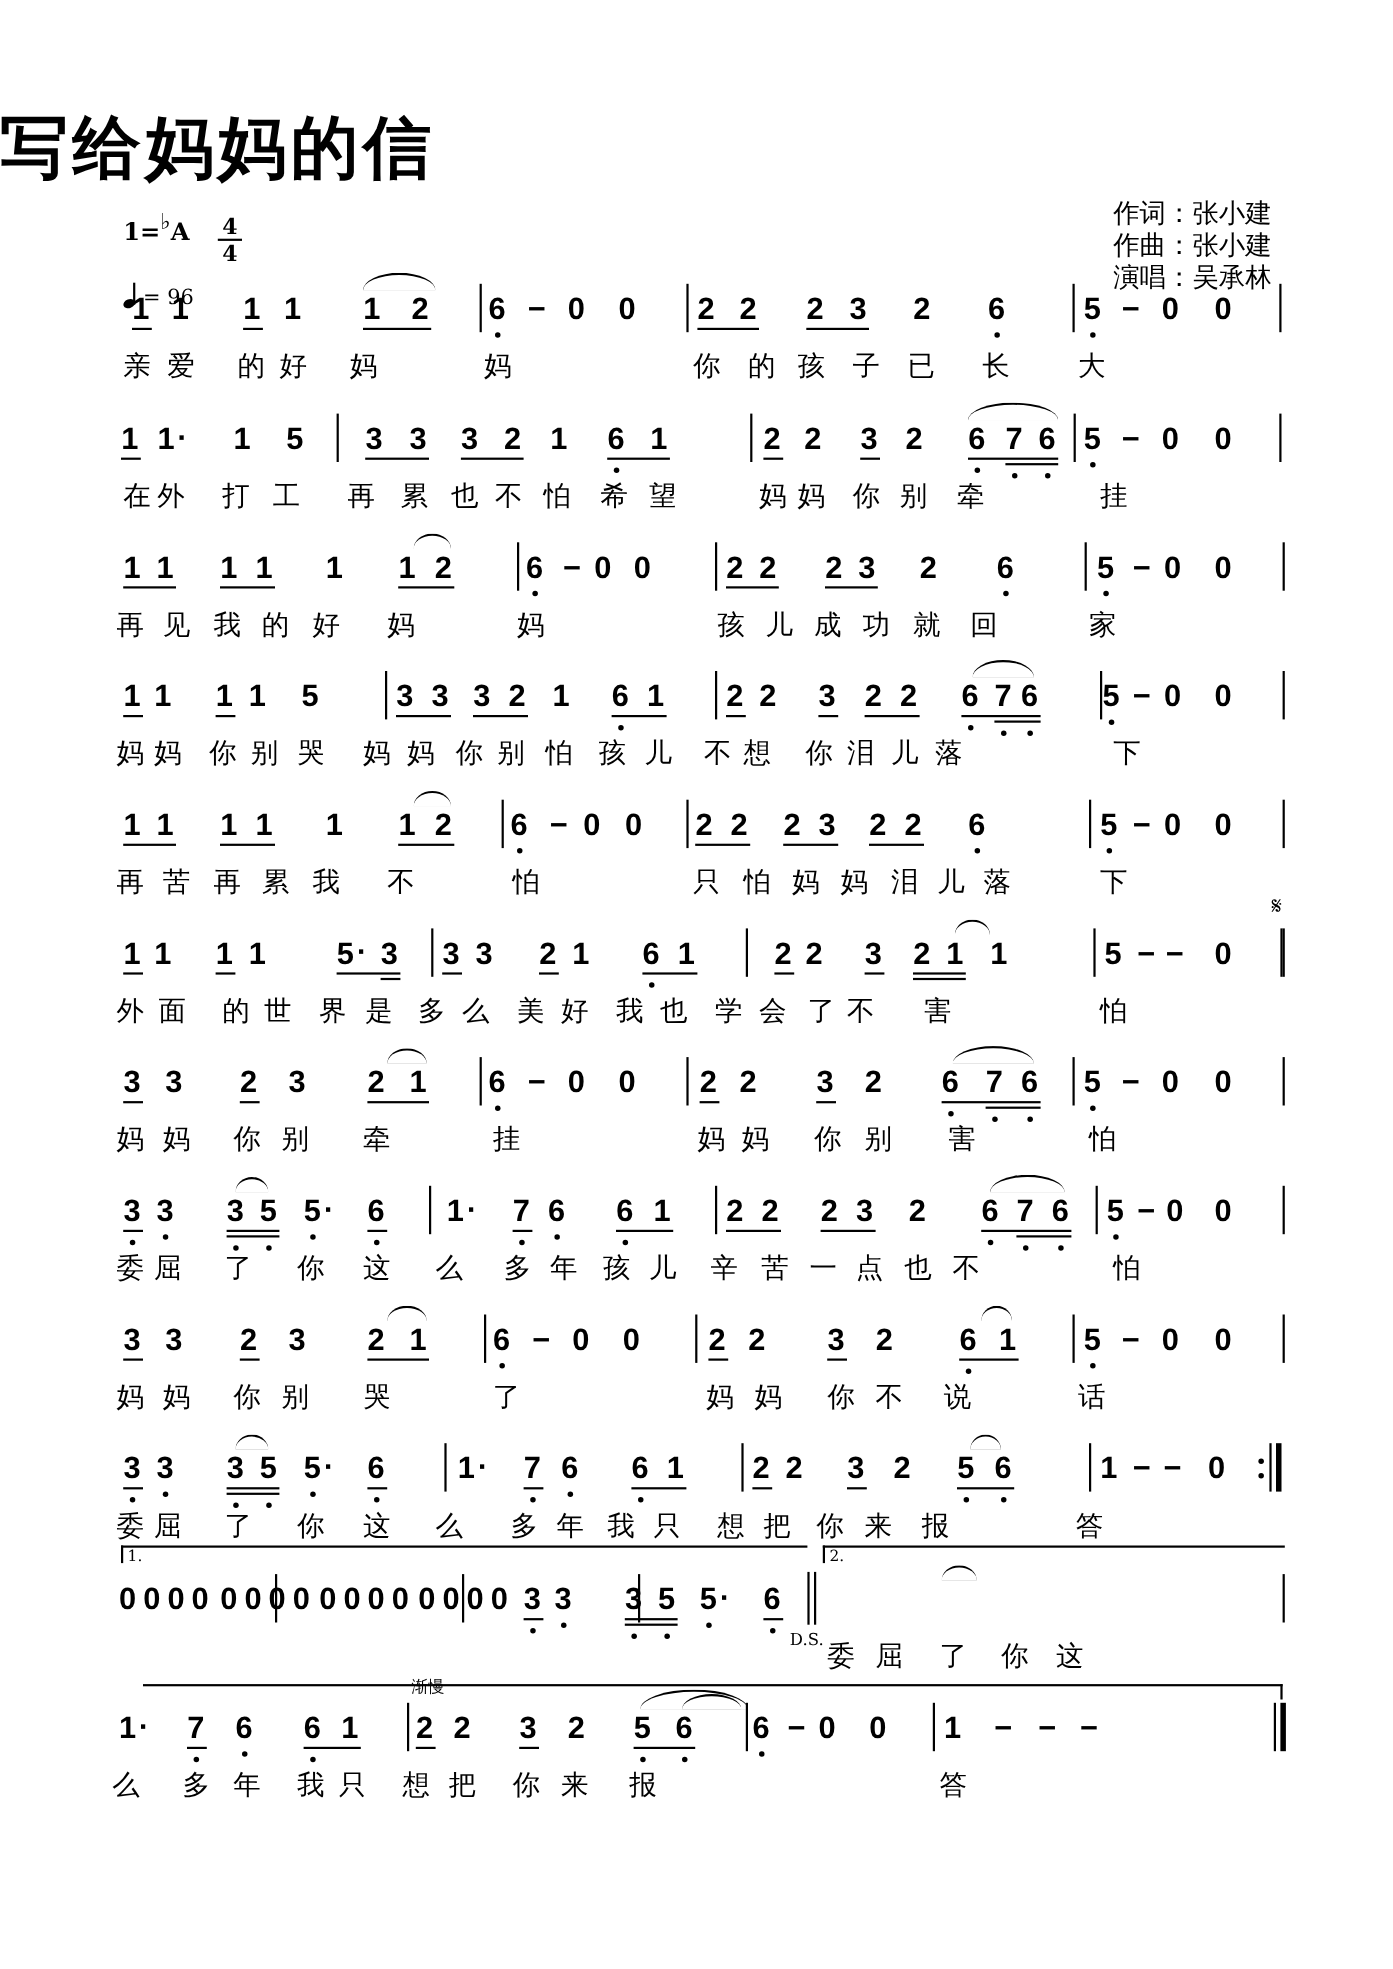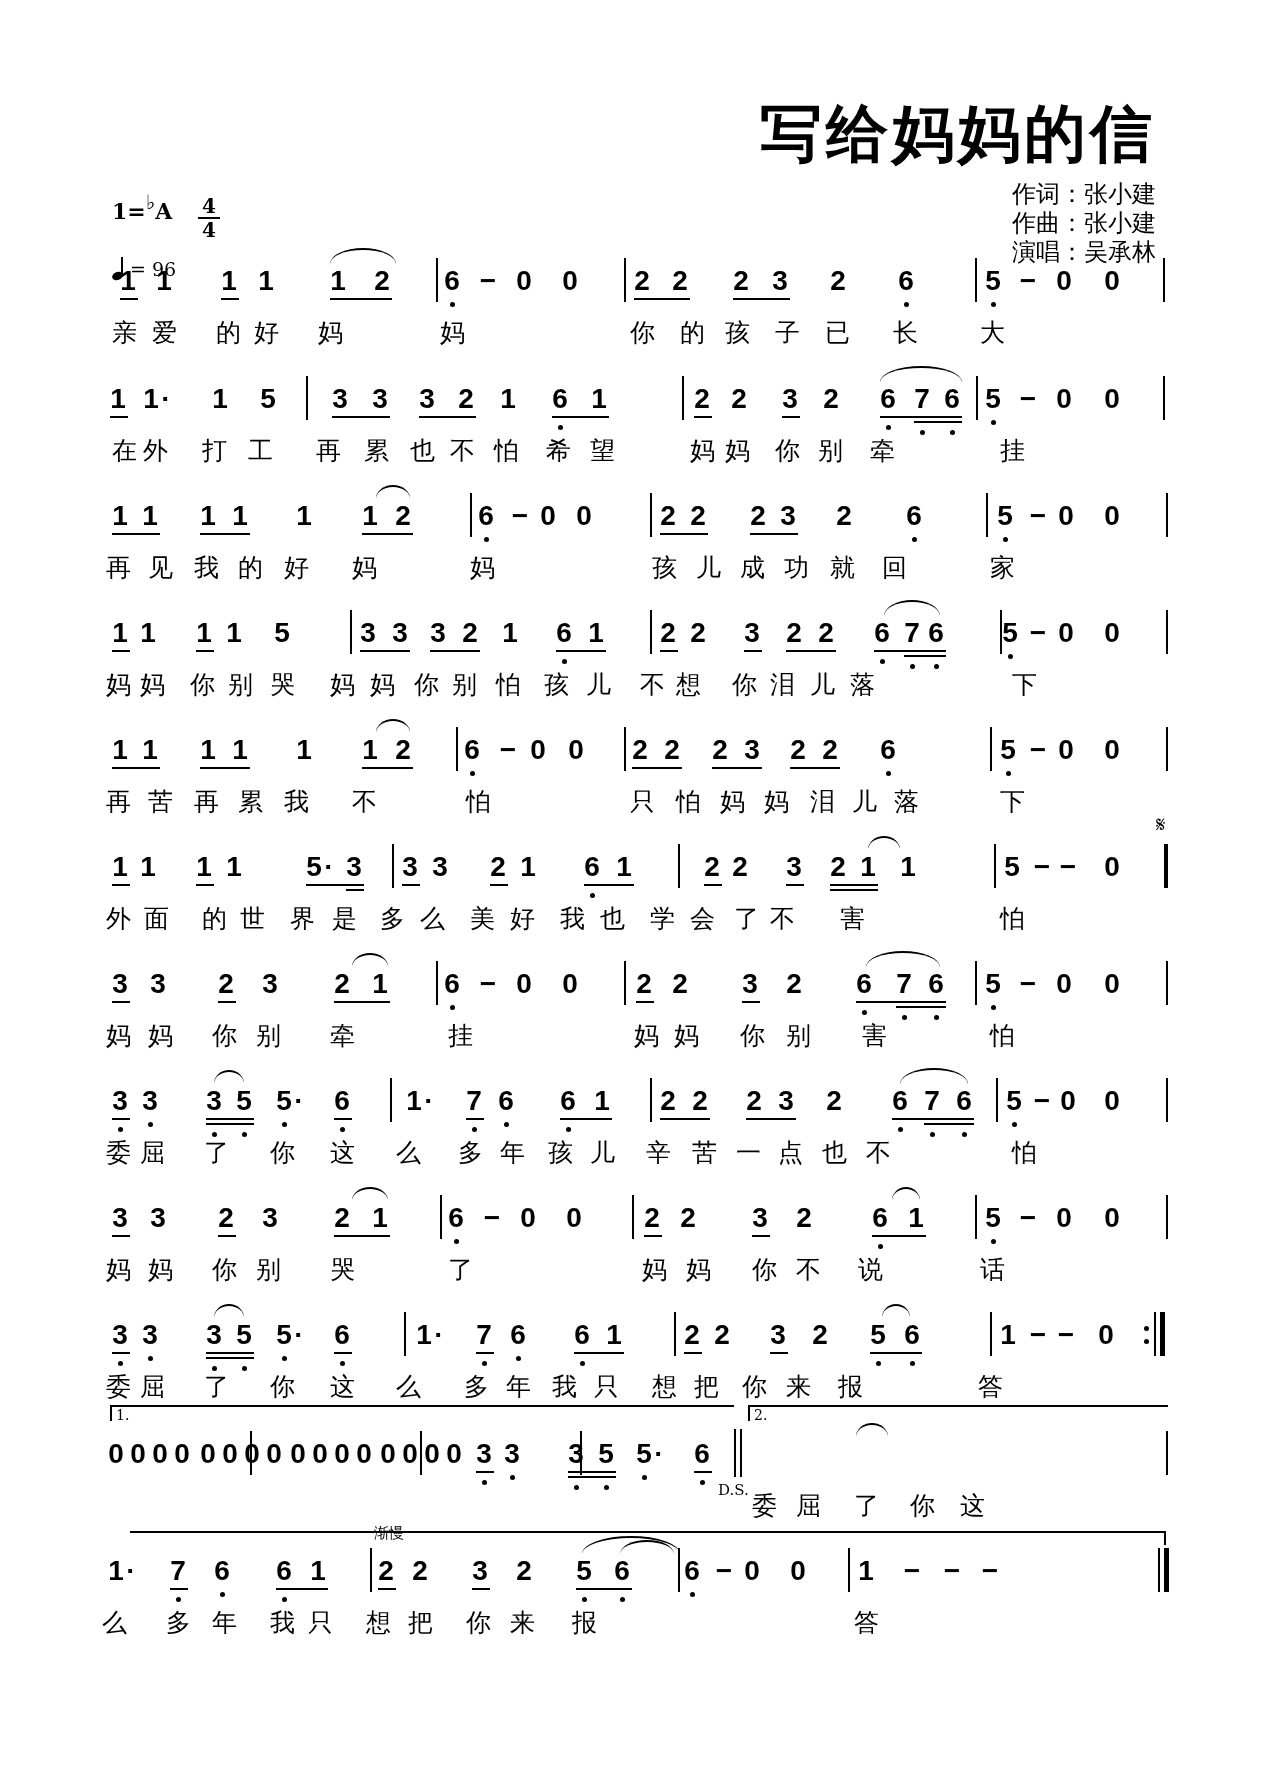--- a/index.html
+++ b/index.html
@@ -1,18 +1,18 @@
 <!DOCTYPE html>
 <html><head>
 <meta charset="utf-8">
 <style>
   html, body { margin: 0; padding: 0; background: #ffffff; }
   body { width: 1266px; height: 1790px; position: relative; overflow: hidden;
          font-family: "DejaVu Sans", sans-serif; color: #000; }
-  .title { position: absolute; left: 0; width: 1156px; top: 92px; text-align: right;
+  .title { position: absolute; left: 0; width: 1156px; top: 92px; text-align: left;
            font-family: "DejaVu Serif", serif; font-size: 62px; font-weight: bold; letter-spacing: 4px; }
   .credits { position: absolute; left: 1012px; top: 180px; font-family: "DejaVu Serif", serif;
              font-size: 24px; line-height: 29px; }
   .credit-row { white-space: nowrap; }
   .key { position: absolute; left: 112px; top: 198px; font-family: "DejaVu Serif", serif;
          font-size: 22px; font-weight: bold; }
   .key .flat { font-size: 20px; position: relative; top: -10px; font-weight: normal; }
   .timesig { position: absolute; left: 198px; top: 196px; width: 22px; text-align: center;
              font-family: "DejaVu Serif", serif; font-weight: bold; font-size: 20px; line-height: 20px; }
   .timesig .bar { border-top: 2px solid #000; margin: 1px 0; }

